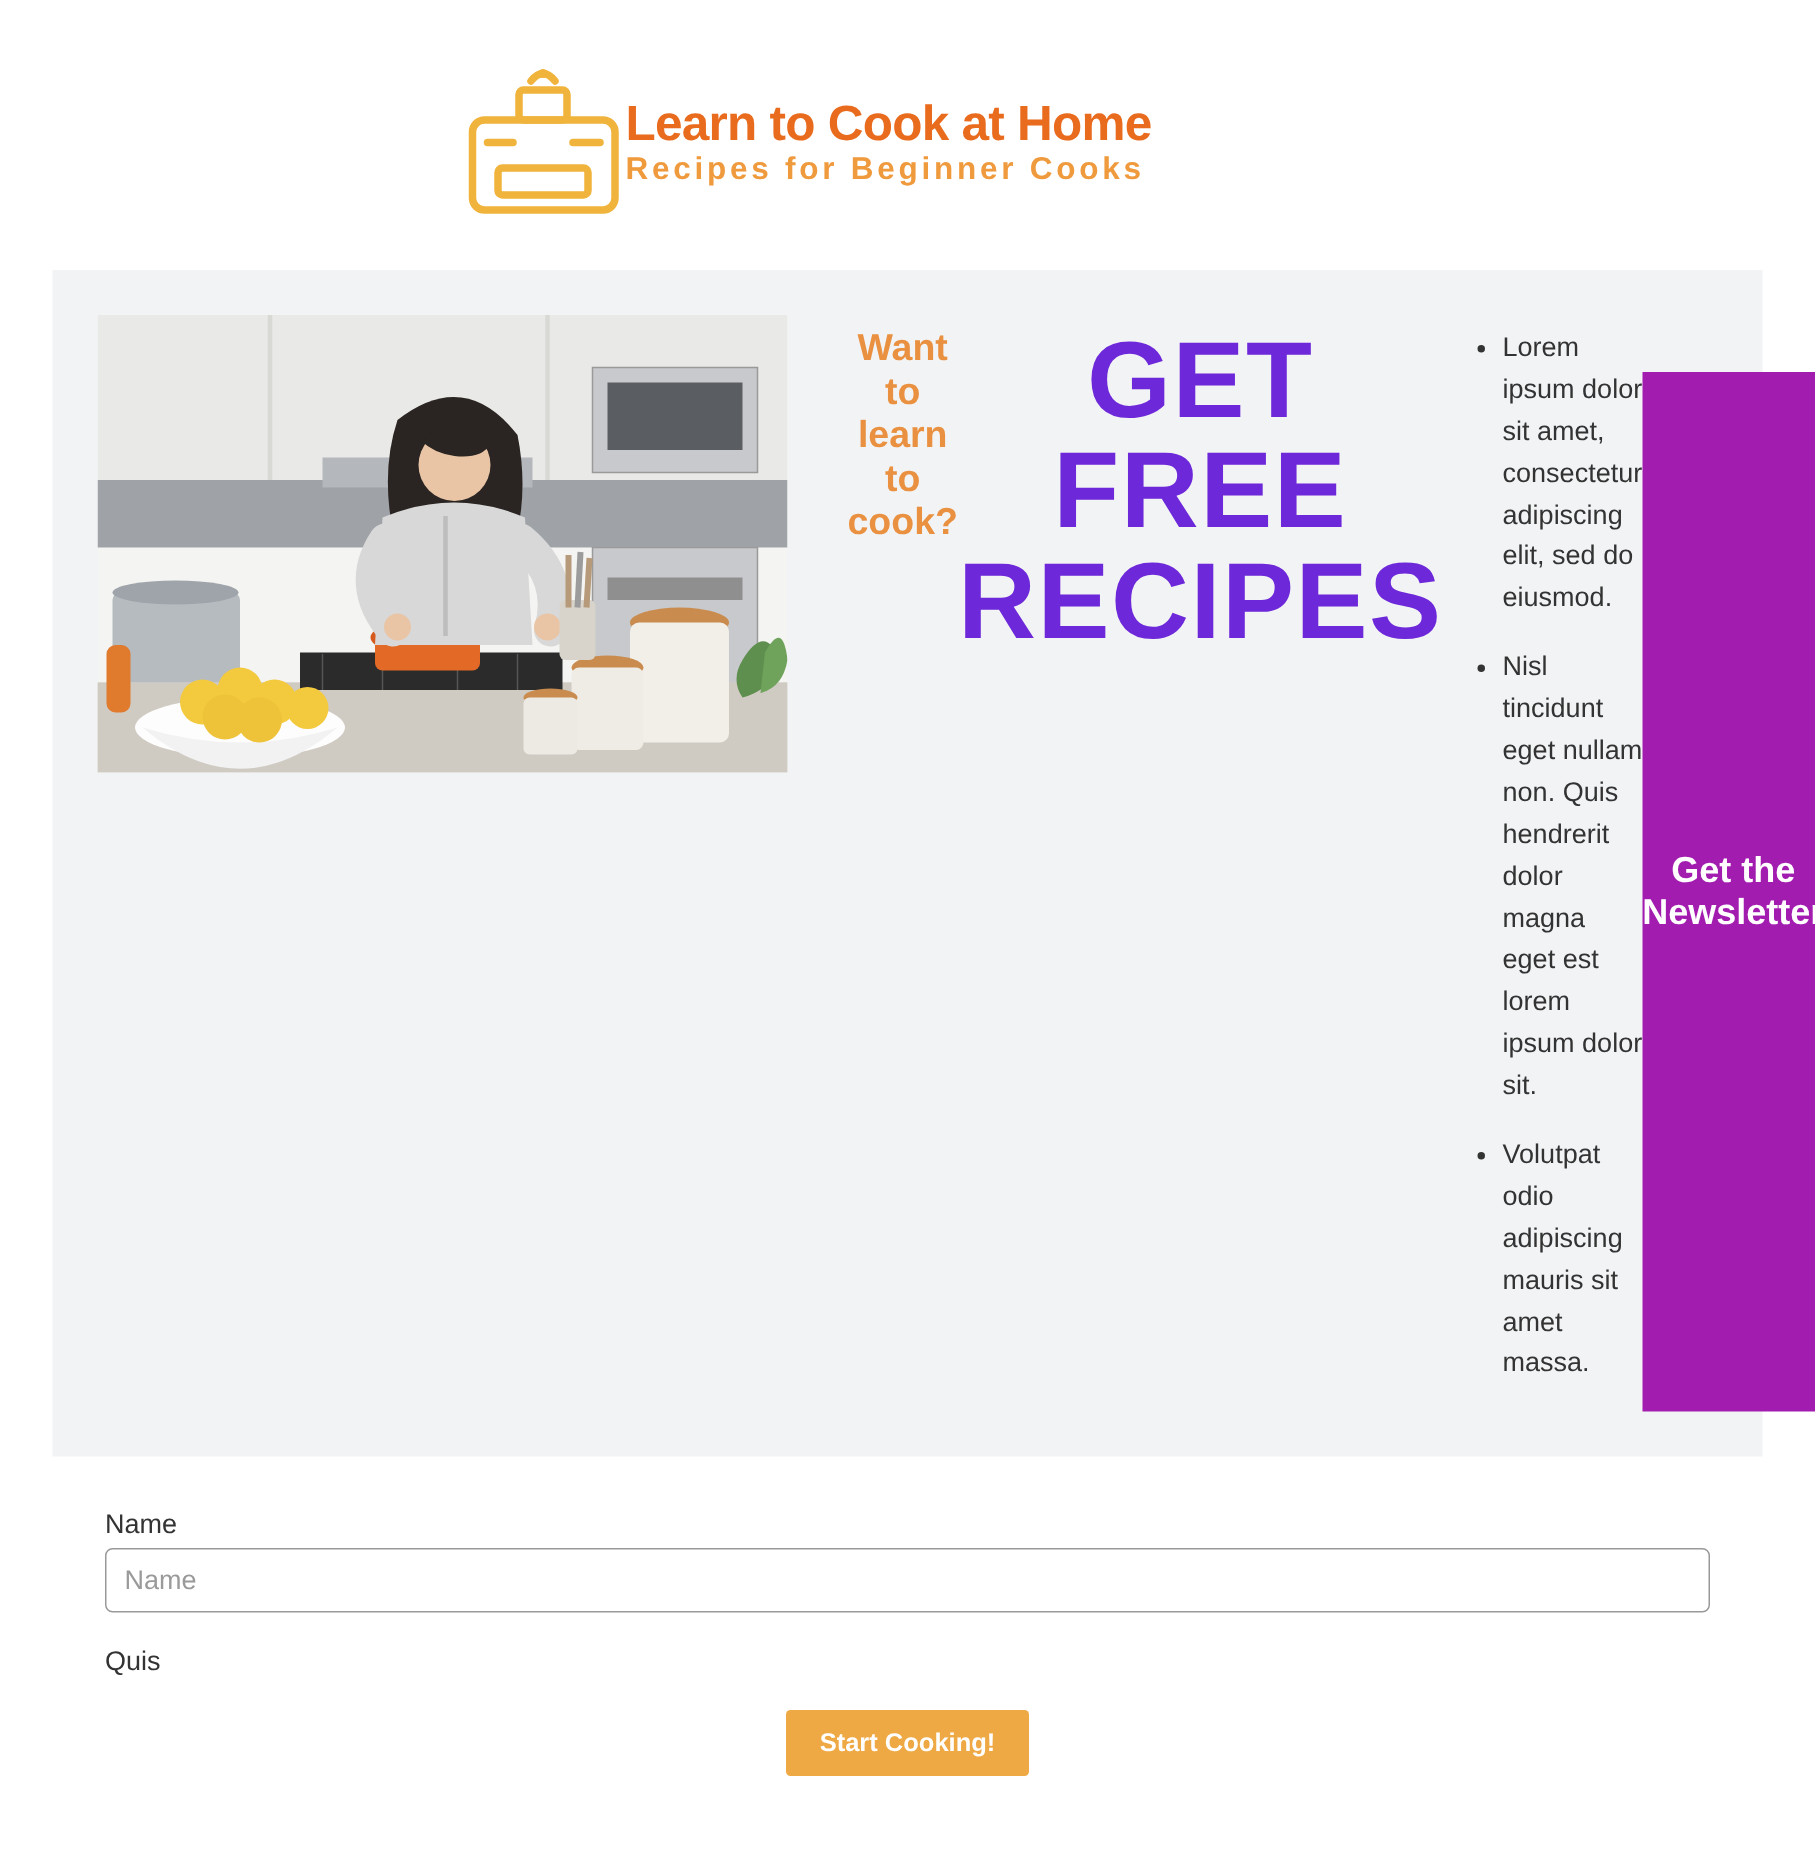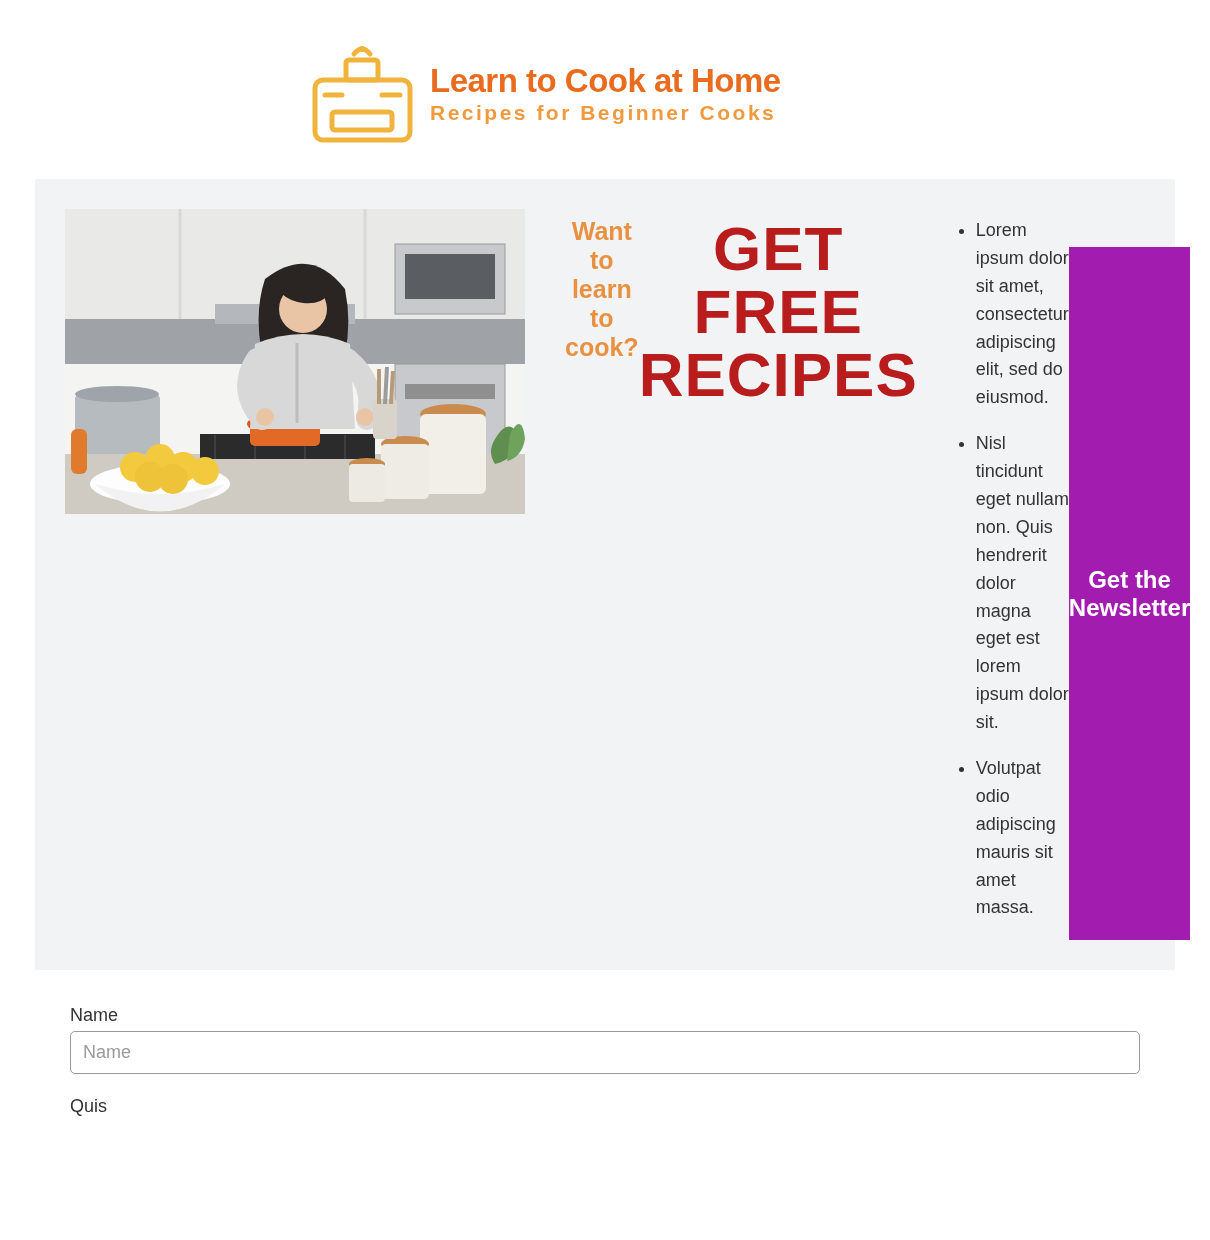--- a/index.html
+++ b/index.html
@@ -14,21 +14,21 @@
   .header {
     display: flex;
     align-items: center;
     justify-content: flex-start;
     padding: 40px 0 30px 0;
     width: 100%;
   }
   .header-inner {
     display: flex;
     align-items: center;
-    gap: 15px;
+    gap: 2px;
     margin-left: 310px;
   }
   .logo-icon { flex-shrink: 0; }
   .logo-text h1 {
     font-family: Arial, Helvetica, sans-serif;
     font-weight: 800;
     font-size: 33px;
     letter-spacing: -0.5px;
     color: #E96B1E;
     line-height: 1.05;
@@ -60,38 +60,38 @@
     flex-direction: row;
   }
   .eyebrow {
     font-weight: 700;
     font-size: 25px;
     color: #E99140;
     margin-bottom: 30px;
   }
   .headline {
     font-weight: 900;
-    font-size: 62px;
+    font-size: 72px;
     letter-spacing: 1px;
     line-height: 1.02;
-    color: #b91c1c;
+    color: #6d28d9;
     margin-bottom: 40px;
   }
   .subhead {
     font-weight: 800;
     font-size: 20px;
     color: #1a1a1a;
     margin-bottom: 35px;
   }
   .divider {
     border: none;
     border-top: 1px solid #8f8f8f;
     margin: 0 0 40px 0;
   }
-  .bullets { list-style: disc; text-align: left; margin-left: 58px; }
+  .bullets { list-style: disc; text-align: left; margin-left: 40px; }
   .bullets li {
     font-size: 18px;
     color: #333;
     line-height: 1.55;
     margin-bottom: 18px;
   }
   .cta-btn {
     background: #a21caf;
     color: #fff;
     font-weight: 700;
@@ -260,13 +260,16 @@
 </div>
 
 <div class="form-section">
   <div class="field">
     <label>Name</label>
     <input type="text" placeholder="Name" style="">
   </div>
   <div class="field">
     <label>Quis</label>
   </div>
+  <div class="submit-wrap">
+    <button class="submit-btn">Start Cooking!</button>
+  </div>
 </div>
 
 </body></html>

